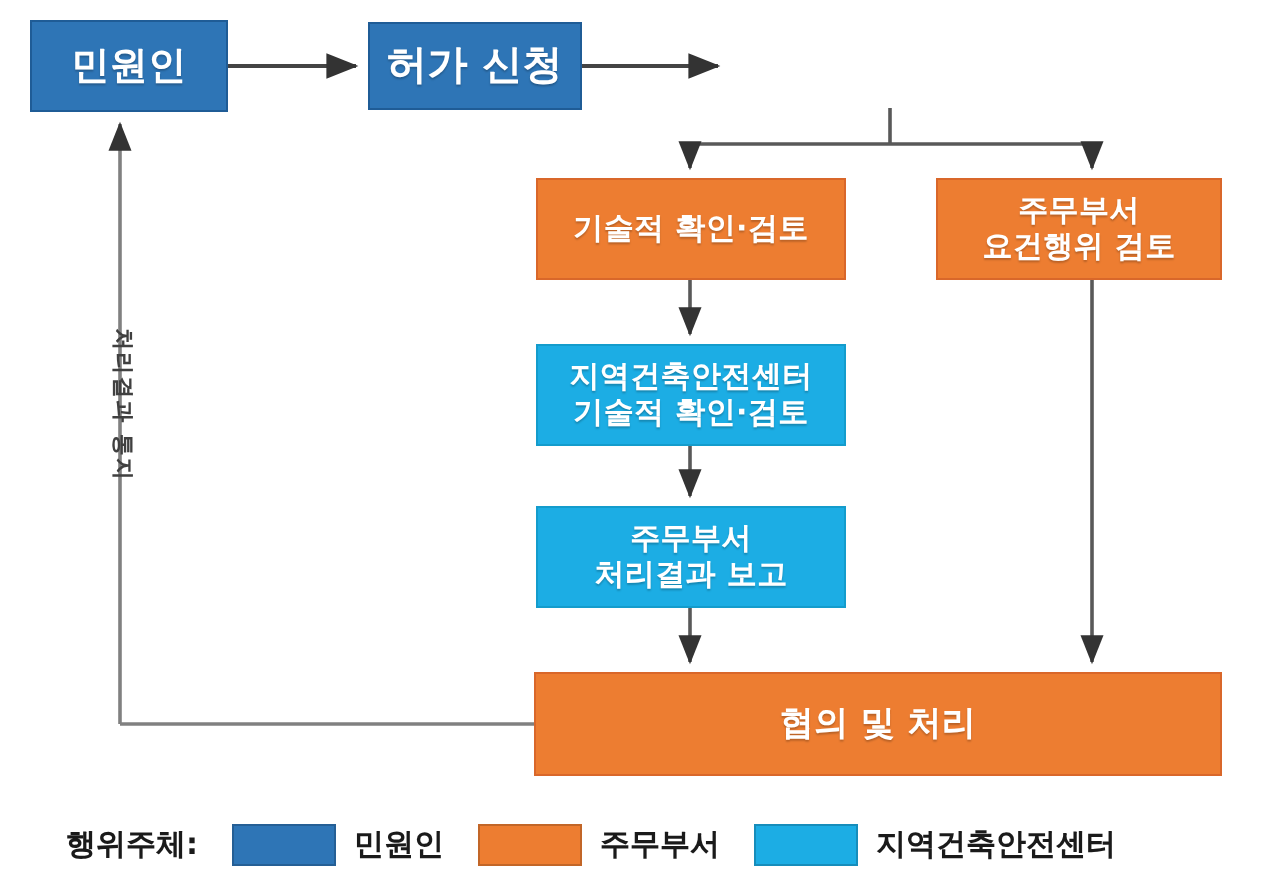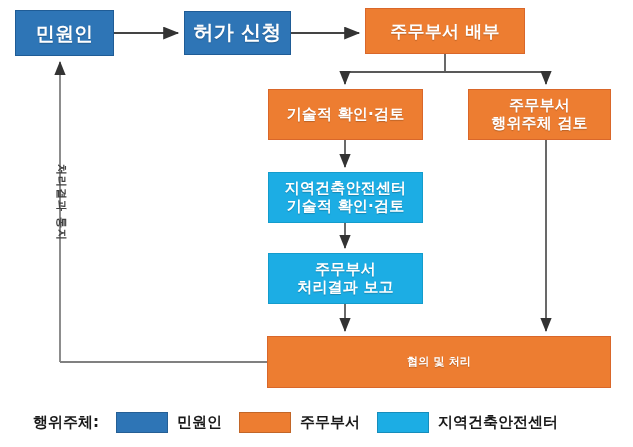--- a/index.html
+++ b/index.html
@@ -45,21 +45,21 @@
   .n-orange { background: #ed7d31; border: 1px solid #d9672a; }
   .n-cyan   { background: #1cade4; border: 1px solid #149ccc; }
 
   #node-minwonin      { left: 15px;  top: 10px;  width: 99px;  height: 46px; font-size: 19px; }
   #node-heoga         { left: 184px; top: 11px;  width: 107px; height: 44px; font-size: 20px; }
   #node-baebu        { left: 365px; top: 8px;   width: 160px; height: 46px; font-size: 17px; }
   #node-center-jisi   { left: 268px; top: 89px;  width: 155px; height: 51px; font-size: 15px; }
   #node-yogeon        { left: 468px; top: 89px;  width: 143px; height: 51px; font-size: 15px; }
   #node-safety-center { left: 268px; top: 172px; width: 155px; height: 51px; font-size: 15px; }
   #node-report        { left: 268px; top: 253px; width: 155px; height: 51px; font-size: 15px; }
-  #node-hyeobui       { left: 267px; top: 336px; width: 344px; height: 52px; font-size: 11px; }
+  #node-hyeobui       { left: 267px; top: 336px; width: 344px; height: 52px; font-size: 17px; }
 
   #vlabel {
     position: absolute;
     left: 52px;
     top: 152px;
     width: 18px;
     height: 100px;
     z-index: 3;
     display: flex;
     align-items: center;
@@ -162,31 +162,28 @@
   </svg>
 
   <div class="node n-blue" id="node-minwonin">
     <span class="ln">민원인</span>
   </div>
 
   <div class="node n-blue" id="node-heoga">
     <span class="ln">허가 신청</span>
   </div>
 
-  <div class="node n-orange" id="node-baebu">
-    <span class="ln">주무부서 배부</span>
-  </div>
 
   <div class="node n-orange" id="node-center-jisi">
     <span class="ln">기술적 확인·검토</span>
   </div>
 
   <div class="node n-orange" id="node-yogeon">
     <span class="ln">주무부서</span>
-    <span class="ln">행위주체 검토</span>
+    <span class="ln">요건행위 검토</span>
   </div>
 
   <div class="node n-cyan" id="node-safety-center">
     <span class="ln">지역건축안전센터</span>
     <span class="ln">기술적 확인·검토</span>
   </div>
 
   <div class="node n-cyan" id="node-report">
     <span class="ln">주무부서</span>
     <span class="ln">처리결과 보고</span>

